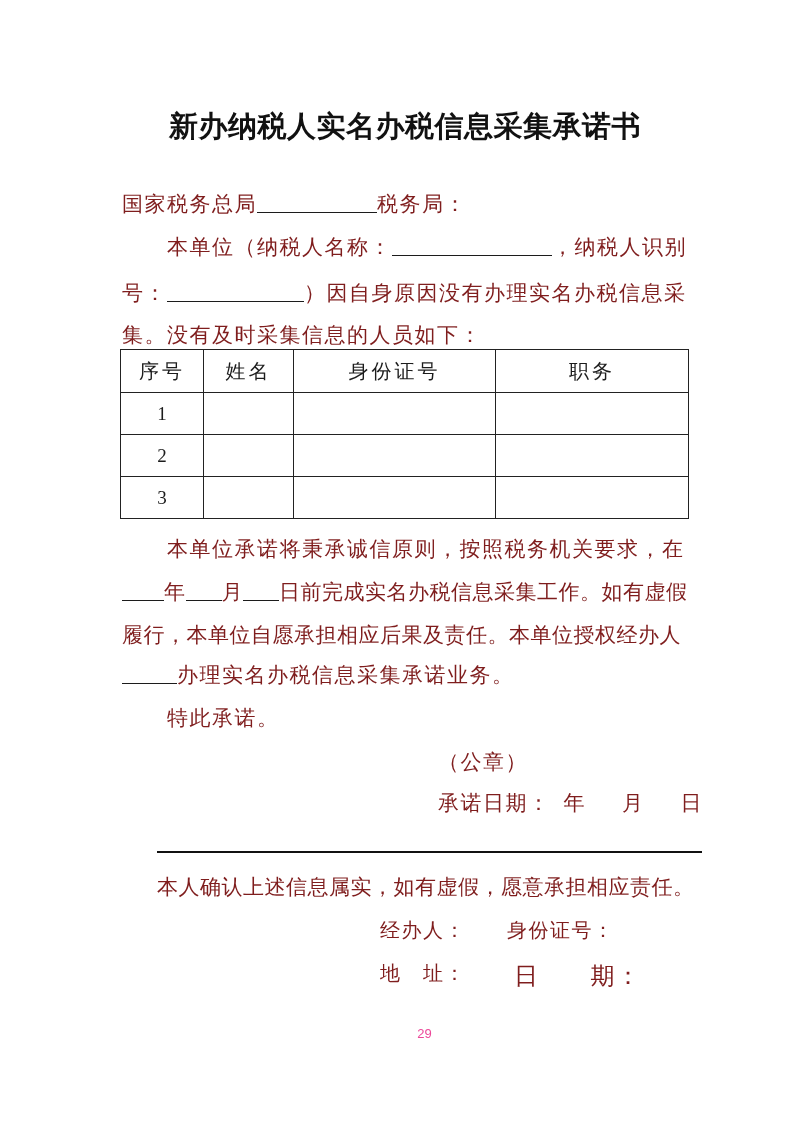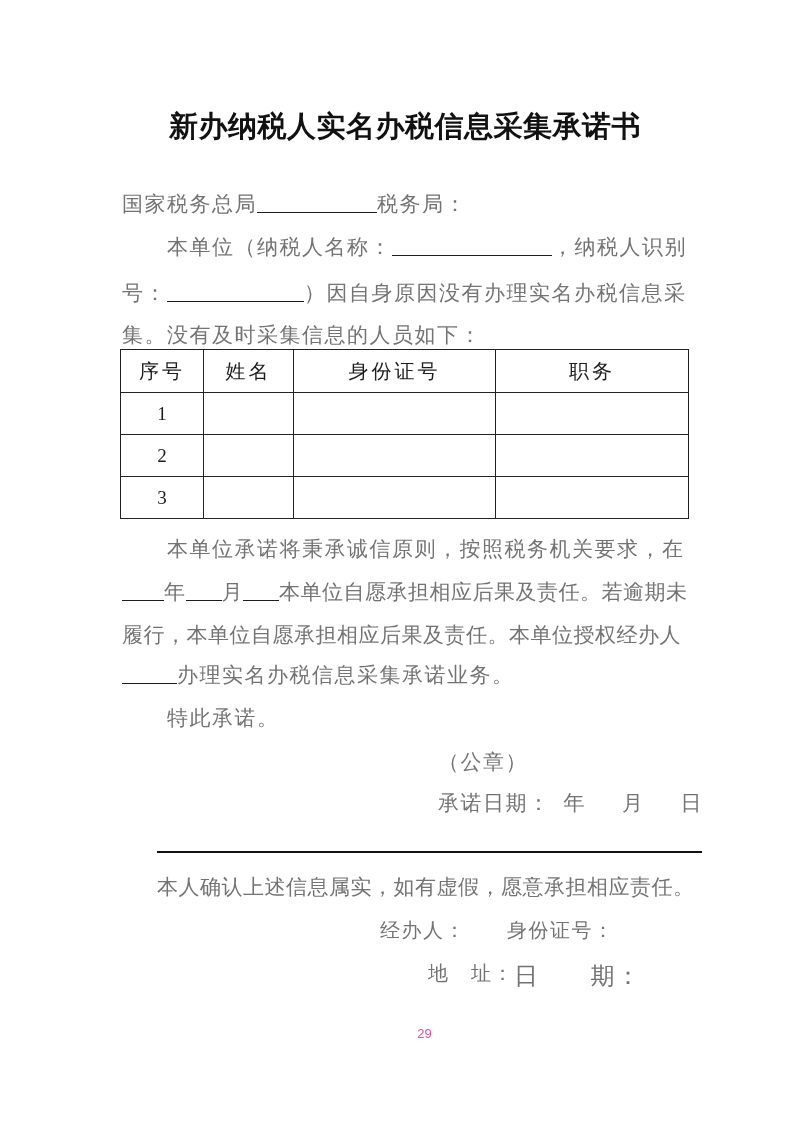--- a/index.html
+++ b/index.html
@@ -24,21 +24,21 @@
     font-size: 29px;
     letter-spacing: 0.5px;
     color: #111;
     white-space: nowrap;
   }
   .line {
     position: absolute;
     font-size: 21px;
     letter-spacing: 1.5px;
     white-space: nowrap;
-    color: #737373;
+    color: #7f1d1d;
   }
   .tight { letter-spacing: 0.5px; }
   .blank {
     display: inline-block;
     border-bottom: 1.5px solid #1c1c1c;
     height: 20px;
     vertical-align: -2px;
   }
   table.roster {
     position: absolute;
@@ -136,21 +136,21 @@
       <td></td>
       <td></td>
     </tr>
   </tbody>
     </table>
 
   <div class="line" style="left:167px; top:535px;">
     <span>本单位承诺将秉承诚信原则，按照税务机关要求，在</span>
   </div>
   <div class="line tight" style="left:122px; top:578px;">
-    <span class="blank" style="width:42px;"></span><span>年</span><span class="blank" style="width:36px;"></span><span>月</span><span class="blank" style="width:36px;"></span><span>本单位自愿承担相应后果及责任。若逾期未</span>
+    <span class="blank" style="width:42px;"></span><span>年</span><span class="blank" style="width:36px;"></span><span>月</span><span class="blank" style="width:36px;"></span><span>日前完成实名办税信息采集工作。如有虚假</span>
   </div>
   <div class="line tight" style="left:122px; top:621px;">
     <span>履行，本单位自愿承担相应后果及责任。本单位授权经办人</span>
   </div>
   <div class="line" style="left:122px; top:661px;">
     <span class="blank" style="width:55px;"></span><span>办理实名办税信息采集承诺业务。</span>
   </div>
 
   <div class="line" style="left:167px; top:704px;">
     <span>特此承诺。</span>
@@ -170,21 +170,21 @@
     <span>本人确认上述信息属实，如有虚假，愿意承担相应责任。</span>
   </div>
 
   <div class="line" style="left:380px; top:917px; font-size:20px;">
     <span>经办人：</span>
   </div>
   <div class="line" style="left:507px; top:917px; font-size:20px;">
     <span>身份证号：</span>
   </div>
 
-  <div class="line" style="left:380px; top:960px; font-size:20px;margin-left:48px;">
+  <div class="line" style="left:380px; top:960px; font-size:20px;">
     <span>地　址：</span>
   </div>
   <div class="line" style="left:514px; top:960px; font-size:24px;">
     <span>日　　期：</span>
   </div>
 
   <div class="pagenum">29</div>
 
 </div>
 

